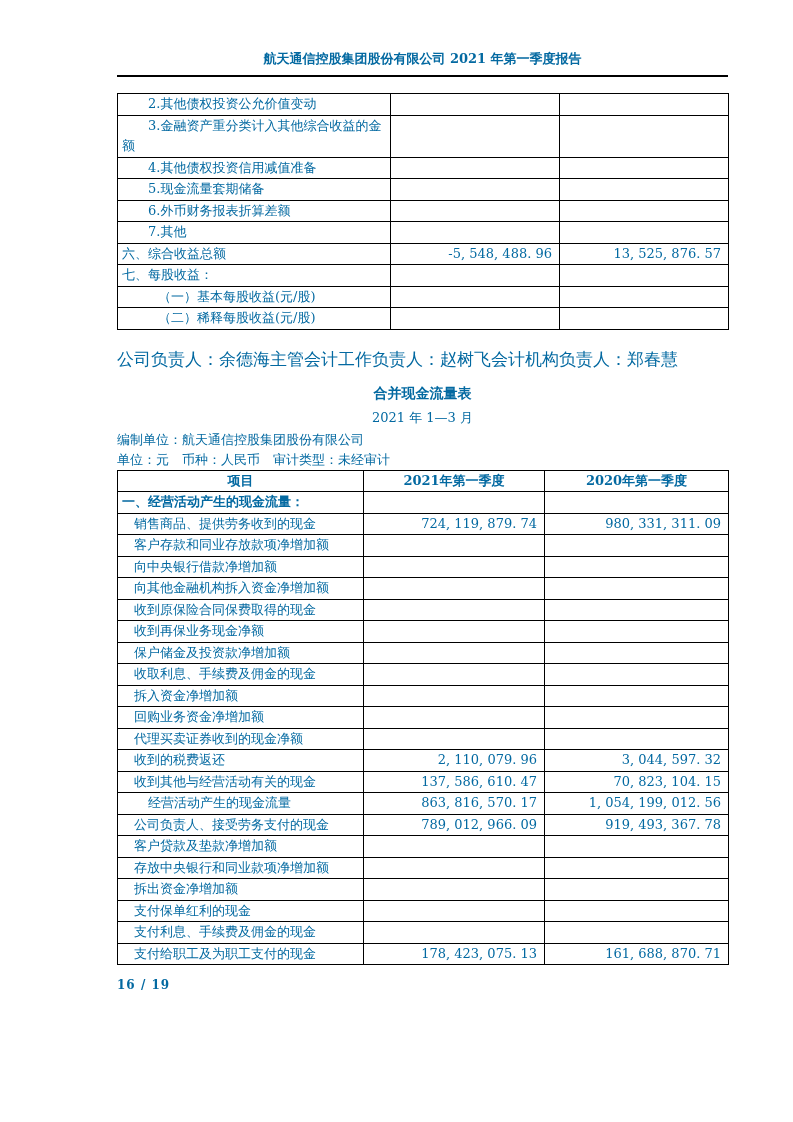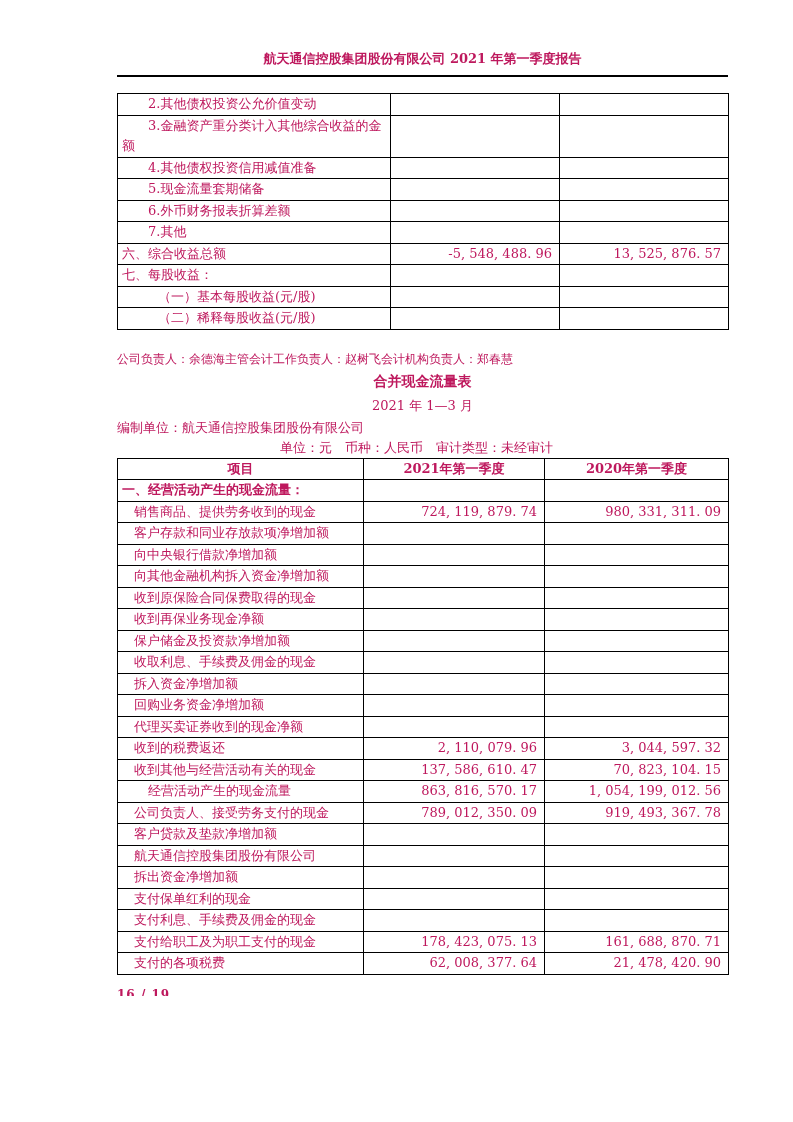--- a/index.html
+++ b/index.html
@@ -2,21 +2,21 @@
 <html><head>
 <meta charset="utf-8">
 <style>
   * { box-sizing: border-box; }
   html, body { margin: 0; padding: 0; background: #ffffff; }
   .page {
     position: relative;
     width: 793px;
     height: 996px;
     background: #ffffff;
-    color: #be185d;
+    color: #0369a1;
     font-family: "DejaVu Serif", "Liberation Serif", serif;
     overflow: hidden;
   }
   .content {
     position: absolute;
     left: 117px;
     top: 0;
     width: 611px;
   }
   .doc-header {
@@ -46,25 +46,25 @@
     word-break: break-all;
   }
   .t1 { margin-top: 16px; }
   .t2 { margin-top: 1px; }
   .c-val { text-align: right; padding-right: 7px; }
   thead th { text-align: center; font-weight: bold; }
   tr.ind-1 td:first-child { text-indent: 12px; }
   tr.ind-2 td:first-child { text-indent: 26px; }
   tr.ind-3 td:first-child { text-indent: 36px; }
   tr.bold-row td { font-weight: bold; }
-  .signatories { margin: 20px 0 0 0; font-size: 12px; line-height: 18px; }
-  .stmt-title { margin: 4px 0 0 0; text-align: center; font-weight: bold; font-size: 14px; line-height: 19px; }
+  .signatories { margin: 20px 0 0 0; font-size: 17px; line-height: 18px; }
+  .stmt-title { margin: 16px 0 0 0; text-align: center; font-weight: bold; font-size: 14px; line-height: 19px; }
   .stmt-period { margin: 6px 0 0 0; text-align: center; font-size: 13px; line-height: 18px; }
   .preparer { margin: 4px 0 0 0; font-size: 13px; line-height: 18px; }
-  .units { margin: 2px 12px 0 0; text-align: center; font-size: 13px; line-height: 18px; }
+  .units { margin: 2px 12px 0 0; text-align: left; font-size: 13px; line-height: 18px; }
   .page-num { margin-top: 13px; text-align: left; font-size: 12px; font-weight: bold; letter-spacing: 1px; }
 </style>
 </head>
 <body>
 
 <div class="page">
   <div class="content">
 
     <div class="doc-header">航天通信控股集团股份有限公司 2021 年第一季度报告</div>
 
@@ -248,32 +248,32 @@
           </tr>
 
           <tr class="ind-2">
             <td class="c-item">经营活动产生的现金流量</td>
             <td class="c-val">863, 816, 570. 17</td>
             <td class="c-val">1, 054, 199, 012. 56</td>
           </tr>
 
           <tr class="ind-1">
             <td class="c-item">公司负责人、接受劳务支付的现金</td>
-            <td class="c-val">789, 012, 350. 09</td>
+            <td class="c-val">789, 012, 966. 09</td>
             <td class="c-val">919, 493, 367. 78</td>
           </tr>
 
           <tr class="ind-1">
             <td class="c-item">客户贷款及垫款净增加额</td>
             <td class="c-val"></td>
             <td class="c-val"></td>
           </tr>
 
           <tr class="ind-1">
-            <td class="c-item">航天通信控股集团股份有限公司</td>
+            <td class="c-item">存放中央银行和同业款项净增加额</td>
             <td class="c-val"></td>
             <td class="c-val"></td>
           </tr>
 
 
           <tr class="ind-1">
             <td class="c-item">拆出资金净增加额</td>
             <td class="c-val"></td>
             <td class="c-val"></td>
           </tr>
@@ -289,24 +289,19 @@
             <td class="c-val"></td>
             <td class="c-val"></td>
           </tr>
 
           <tr class="ind-1">
             <td class="c-item">支付给职工及为职工支付的现金</td>
             <td class="c-val">178, 423, 075. 13</td>
             <td class="c-val">161, 688, 870. 71</td>
           </tr>
 
-          <tr class="ind-1">
-            <td class="c-item">支付的各项税费</td>
-            <td class="c-val">62, 008, 377. 64</td>
-            <td class="c-val">21, 478, 420. 90</td>
-          </tr>
         </tbody>
     </table>
 
     <div class="page-num">16 / 19</div>
 
   </div>
 </div>
 
 </body></html>

